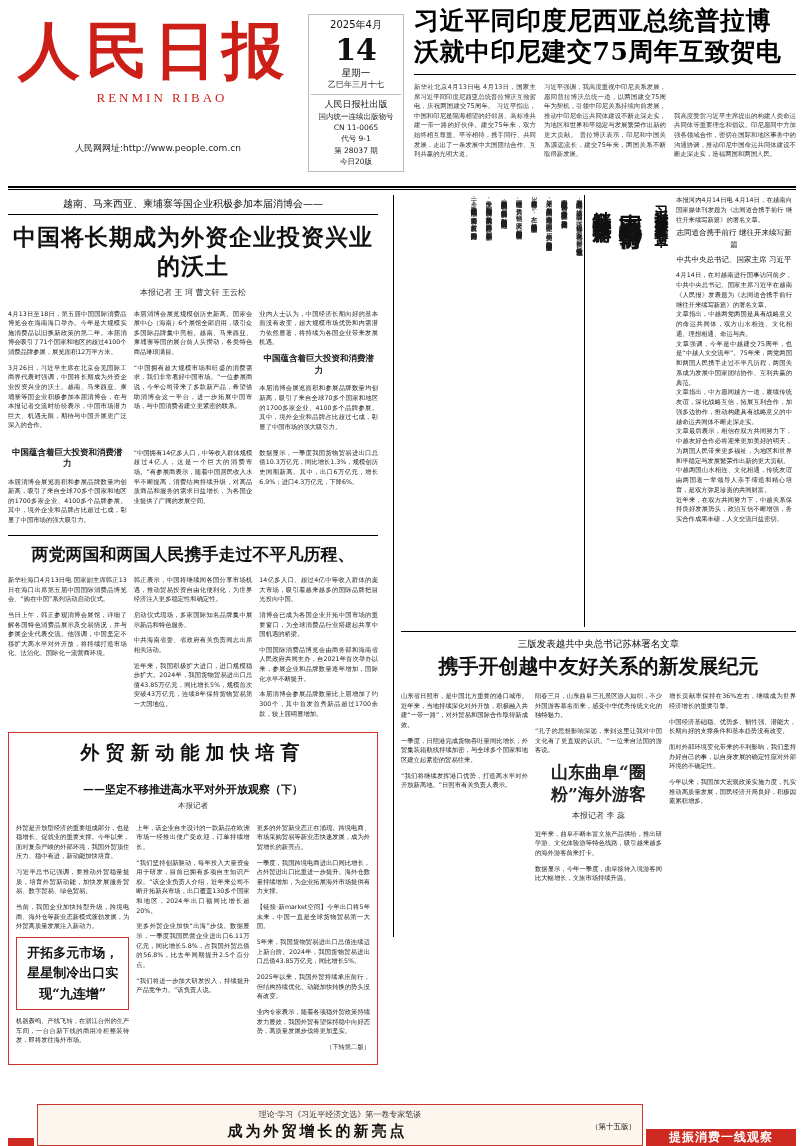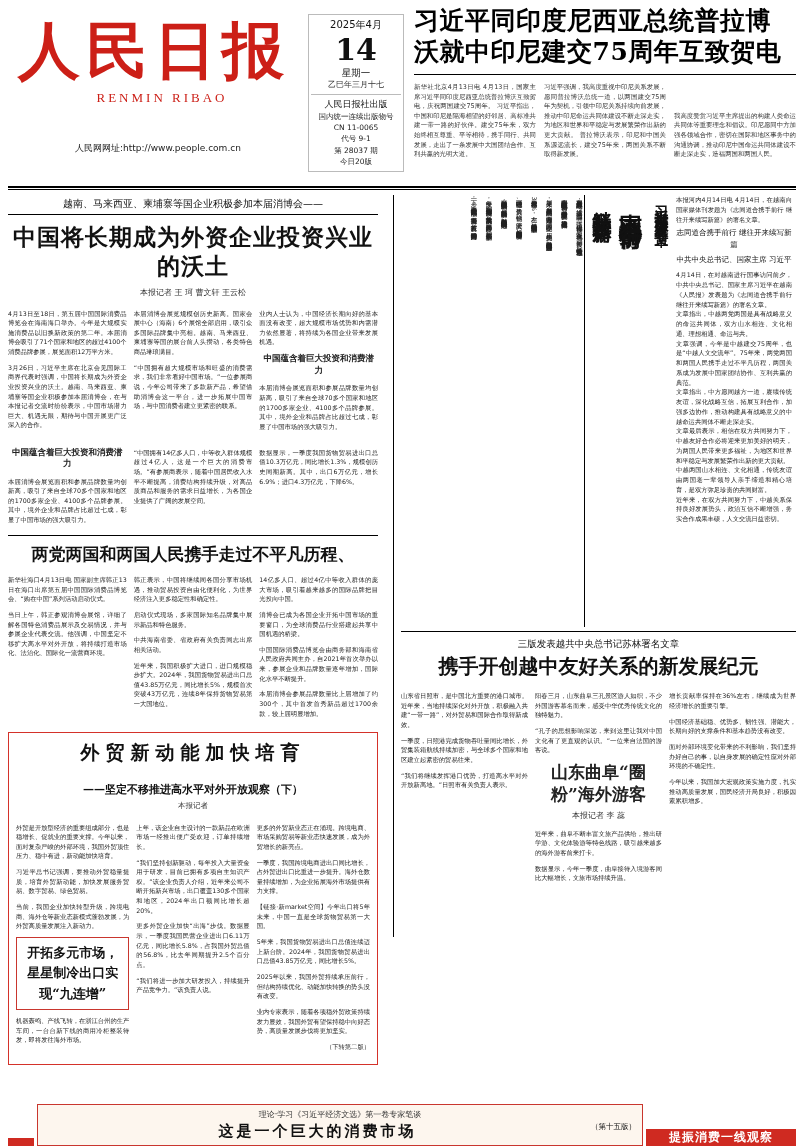--- a/index.html
+++ b/index.html
@@ -293,20 +293,20 @@
       </div>
 
     </div>
   </div>
 
   <div class="footer">
     <div class="foot-left">要闻速读</div>
     <div class="foot-mid">
       <div class="l1">理论·学习《习近平经济文选》第一卷专家笔谈</div>
       <div class="l2">
-        <span>这是一个巨大的消费市场</span>
+        <span>成为外贸增长的新亮点</span>
         <span class="pg">（第十五版）</span>
       </div>
     </div>
     <div class="foot-right">提振消费一线观察</div>
   </div>
 
 </div>
 
 </body></html>

